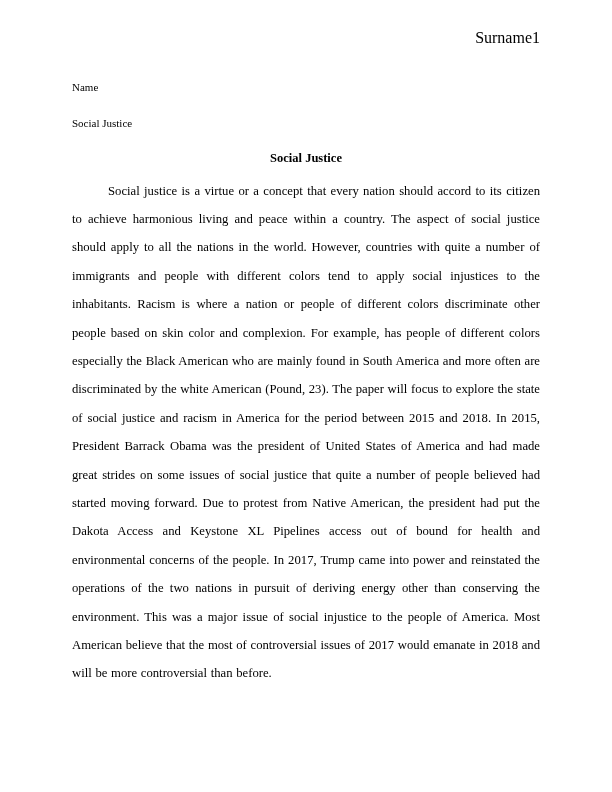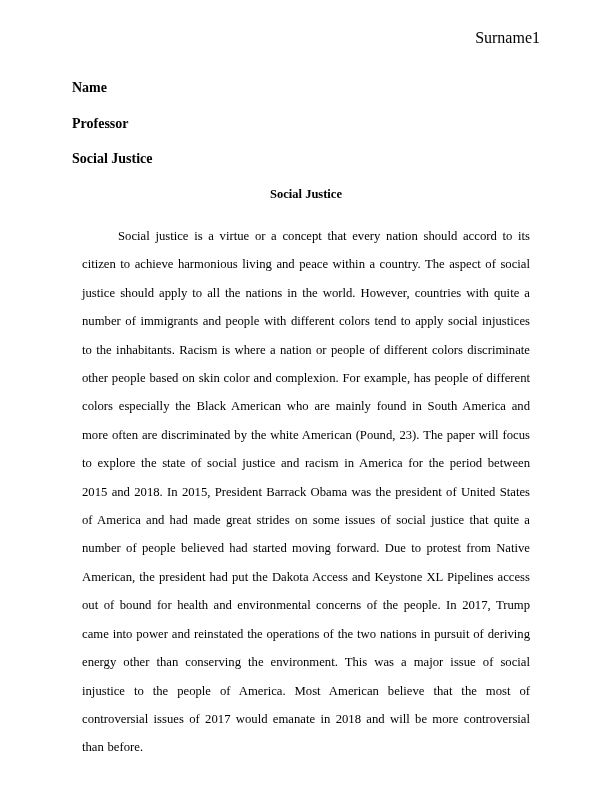--- a/index.html
+++ b/index.html
@@ -21,52 +21,51 @@
   .page-header {
     text-align: right;
     font-size: 16px;
     line-height: 16px;
     margin-bottom: 24px;
   }
   .heading-block {
     margin-bottom: 0;
   }
   .heading-line {
-    font-weight: bold;
-    font-size: 14px;
+    font-weight: normal;
+    font-size: 11px;
     line-height: 35.5px;
     height: 35.5px;
   }
   .essay-title {
     font-weight: bold;
     font-size: 12.5px;
     text-align: center;
     line-height: 35.5px;
     height: 35.5px;
   }
   .essay-body {
     font-size: 12.7px;
     line-height: 28.4px;
     text-align: justify;
     text-indent: 36px;
-    margin: 10px;
+    margin: 0;
     word-spacing: 0.5px;
     font-family: Liberation Serif, serif;
   }
 </style>
 </head>
 <body>
 
 <div class="page">
 
   <div class="page-header">Surname1</div>
 
   <div class="heading-block">
     <div class="heading-line">Name</div>
-    <div class="heading-line">Professor</div>
     <div class="heading-line">Social Justice</div>
   </div>
 
   <div class="essay-title">Social Justice</div>
 
   <p class="essay-body">Social justice is a virtue or a concept that every nation should accord to its citizen to achieve harmonious living and peace within a country. The aspect of social justice should apply to all the nations in the world. However, countries with quite a number of immigrants and people with different colors tend to apply social injustices to the inhabitants. Racism is where a nation or people of different colors discriminate other people based on skin color and complexion. For example, has people of different colors especially the Black American who are mainly found in South America and more often are discriminated by the white American (Pound, 23). The paper will focus to explore the state of social justice and racism in America for the period between 2015 and 2018. In 2015, President Barrack Obama was the president of United States of America and had made great strides on some issues of social justice that quite a number of people believed had started moving forward. Due to protest from Native American, the president had put the Dakota Access and Keystone XL Pipelines access out of bound for health and environmental concerns of the people. In 2017, Trump came into power and reinstated the operations of the two nations in pursuit of deriving energy other than conserving the environment. This was a major issue of social injustice to the people of America. Most American believe that the most of controversial issues of 2017 would emanate in 2018 and will be more controversial than before.</p>
 
 </div>
 
 </body></html>

